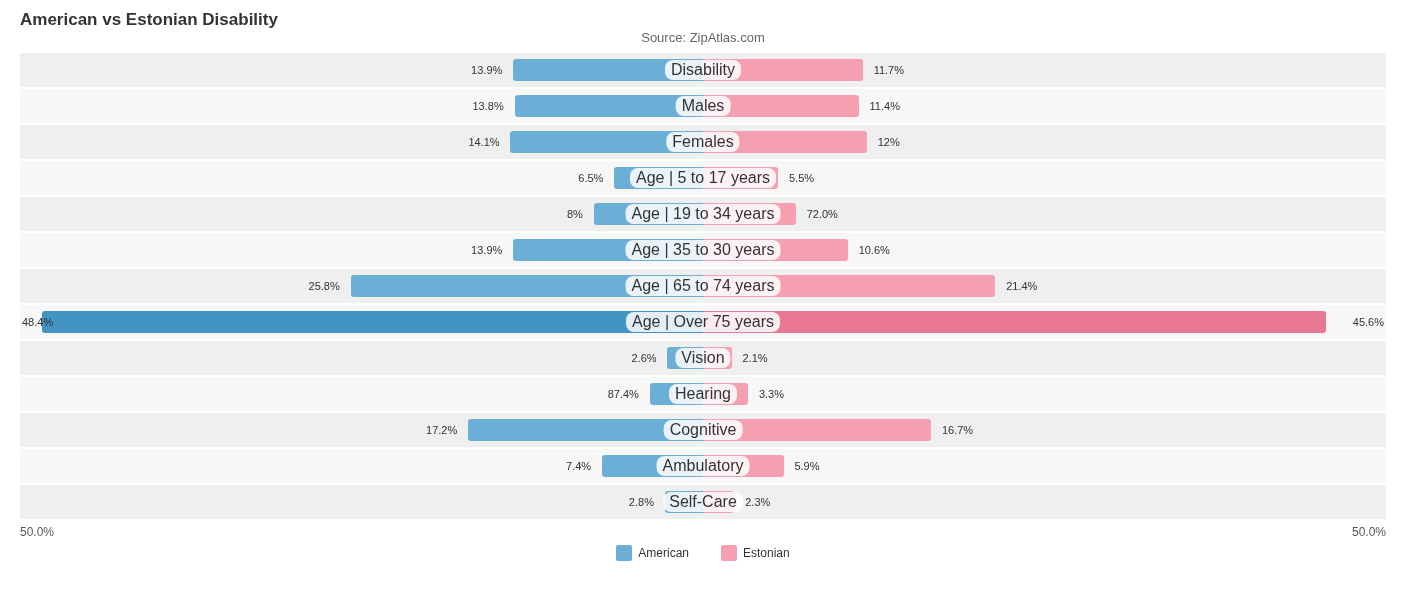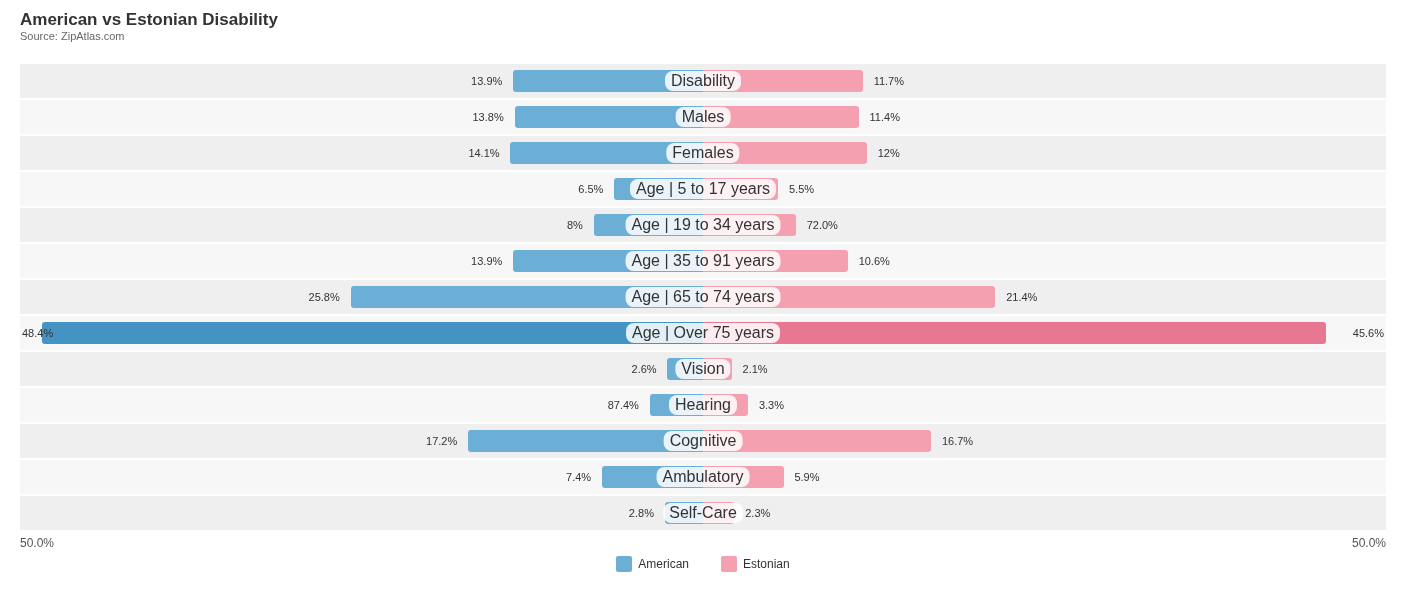--- a/index.html
+++ b/index.html
@@ -9,24 +9,24 @@
       width: 1406px;
       min-height: 612px;
       padding: 10px 20px 20px 20px;
     }
     .chart-title {
       font-size: 17px;
       font-weight: bold;
       color: #333;
     }
     .source {
-      font-size: 11px;
+      font-size: 13px;
       color: #666;
-      text-align: left;
-      margin-bottom: 22px;
+      text-align: center;
+      margin-bottom: 8px;
     }
     .chart-area {
       position: relative;
       width: 100%;
     }
     .bar-row {
       display: flex;
       align-items: center;
       height: 34px;
       margin-bottom: 2px;
@@ -167,21 +167,21 @@
         <div class="bar-right" style="width: 6.8%;"></div>
         <div class="center-label">Age | 19 to 34 years</div>
         <div class="bar-label-left" style="margin-right: 8.5%; transform: translateX(-4px);">8%</div>
         <div class="bar-label-right" style="margin-left: 7.3%; transform: translateX(4px);">72.0%</div>
       </div>
     </div>
     <div class="bar-row">
       <div class="bar-container">
         <div class="bar-left" style="width: 13.9%;"></div>
         <div class="bar-right" style="width: 10.6%;"></div>
-        <div class="center-label">Age | 35 to 91 years</div>
+        <div class="center-label">Age | 35 to 30 years</div>
         <div class="bar-label-left" style="margin-right: 14.4%; transform: translateX(-4px);">13.9%</div>
         <div class="bar-label-right" style="margin-left: 11.1%; transform: translateX(4px);">10.6%</div>
       </div>
     </div>
     <div class="bar-row">
       <div class="bar-container">
         <div class="bar-left" style="width: 25.8%;"></div>
         <div class="bar-right" style="width: 21.4%;"></div>
         <div class="center-label">Age | 65 to 74 years</div>
         <div class="bar-label-left" style="margin-right: 26.3%; transform: translateX(-4px);">25.8%</div>

